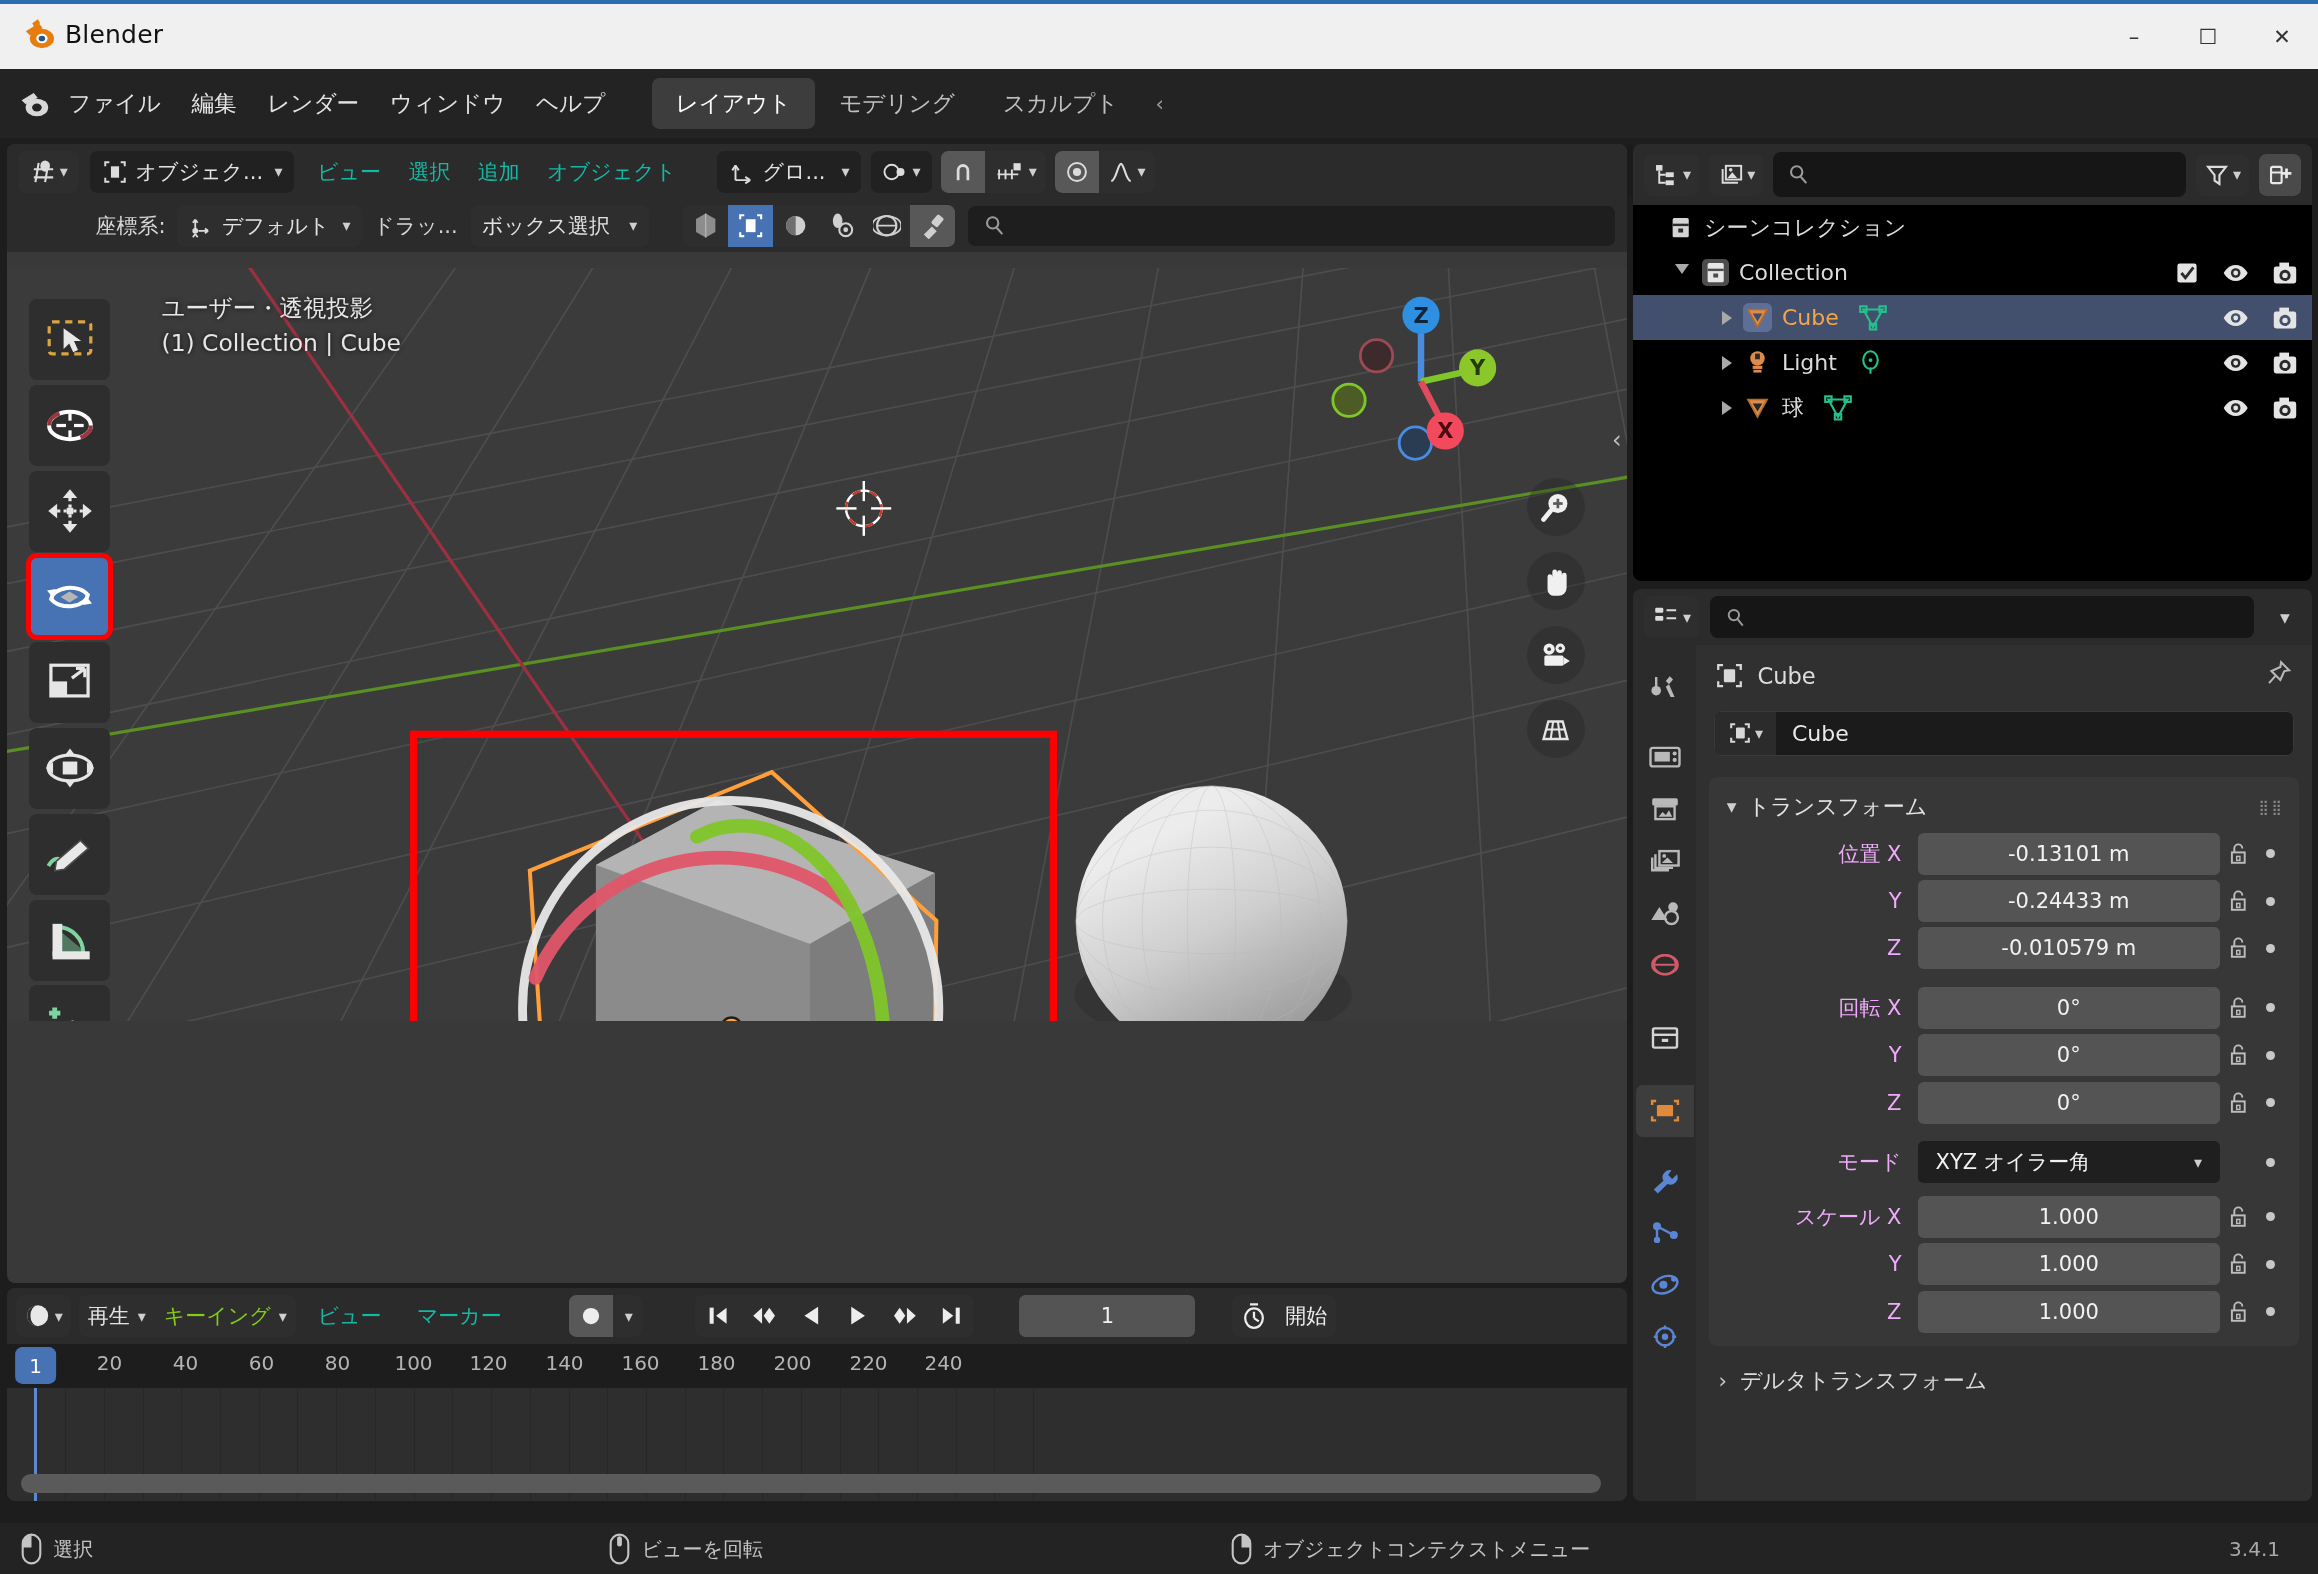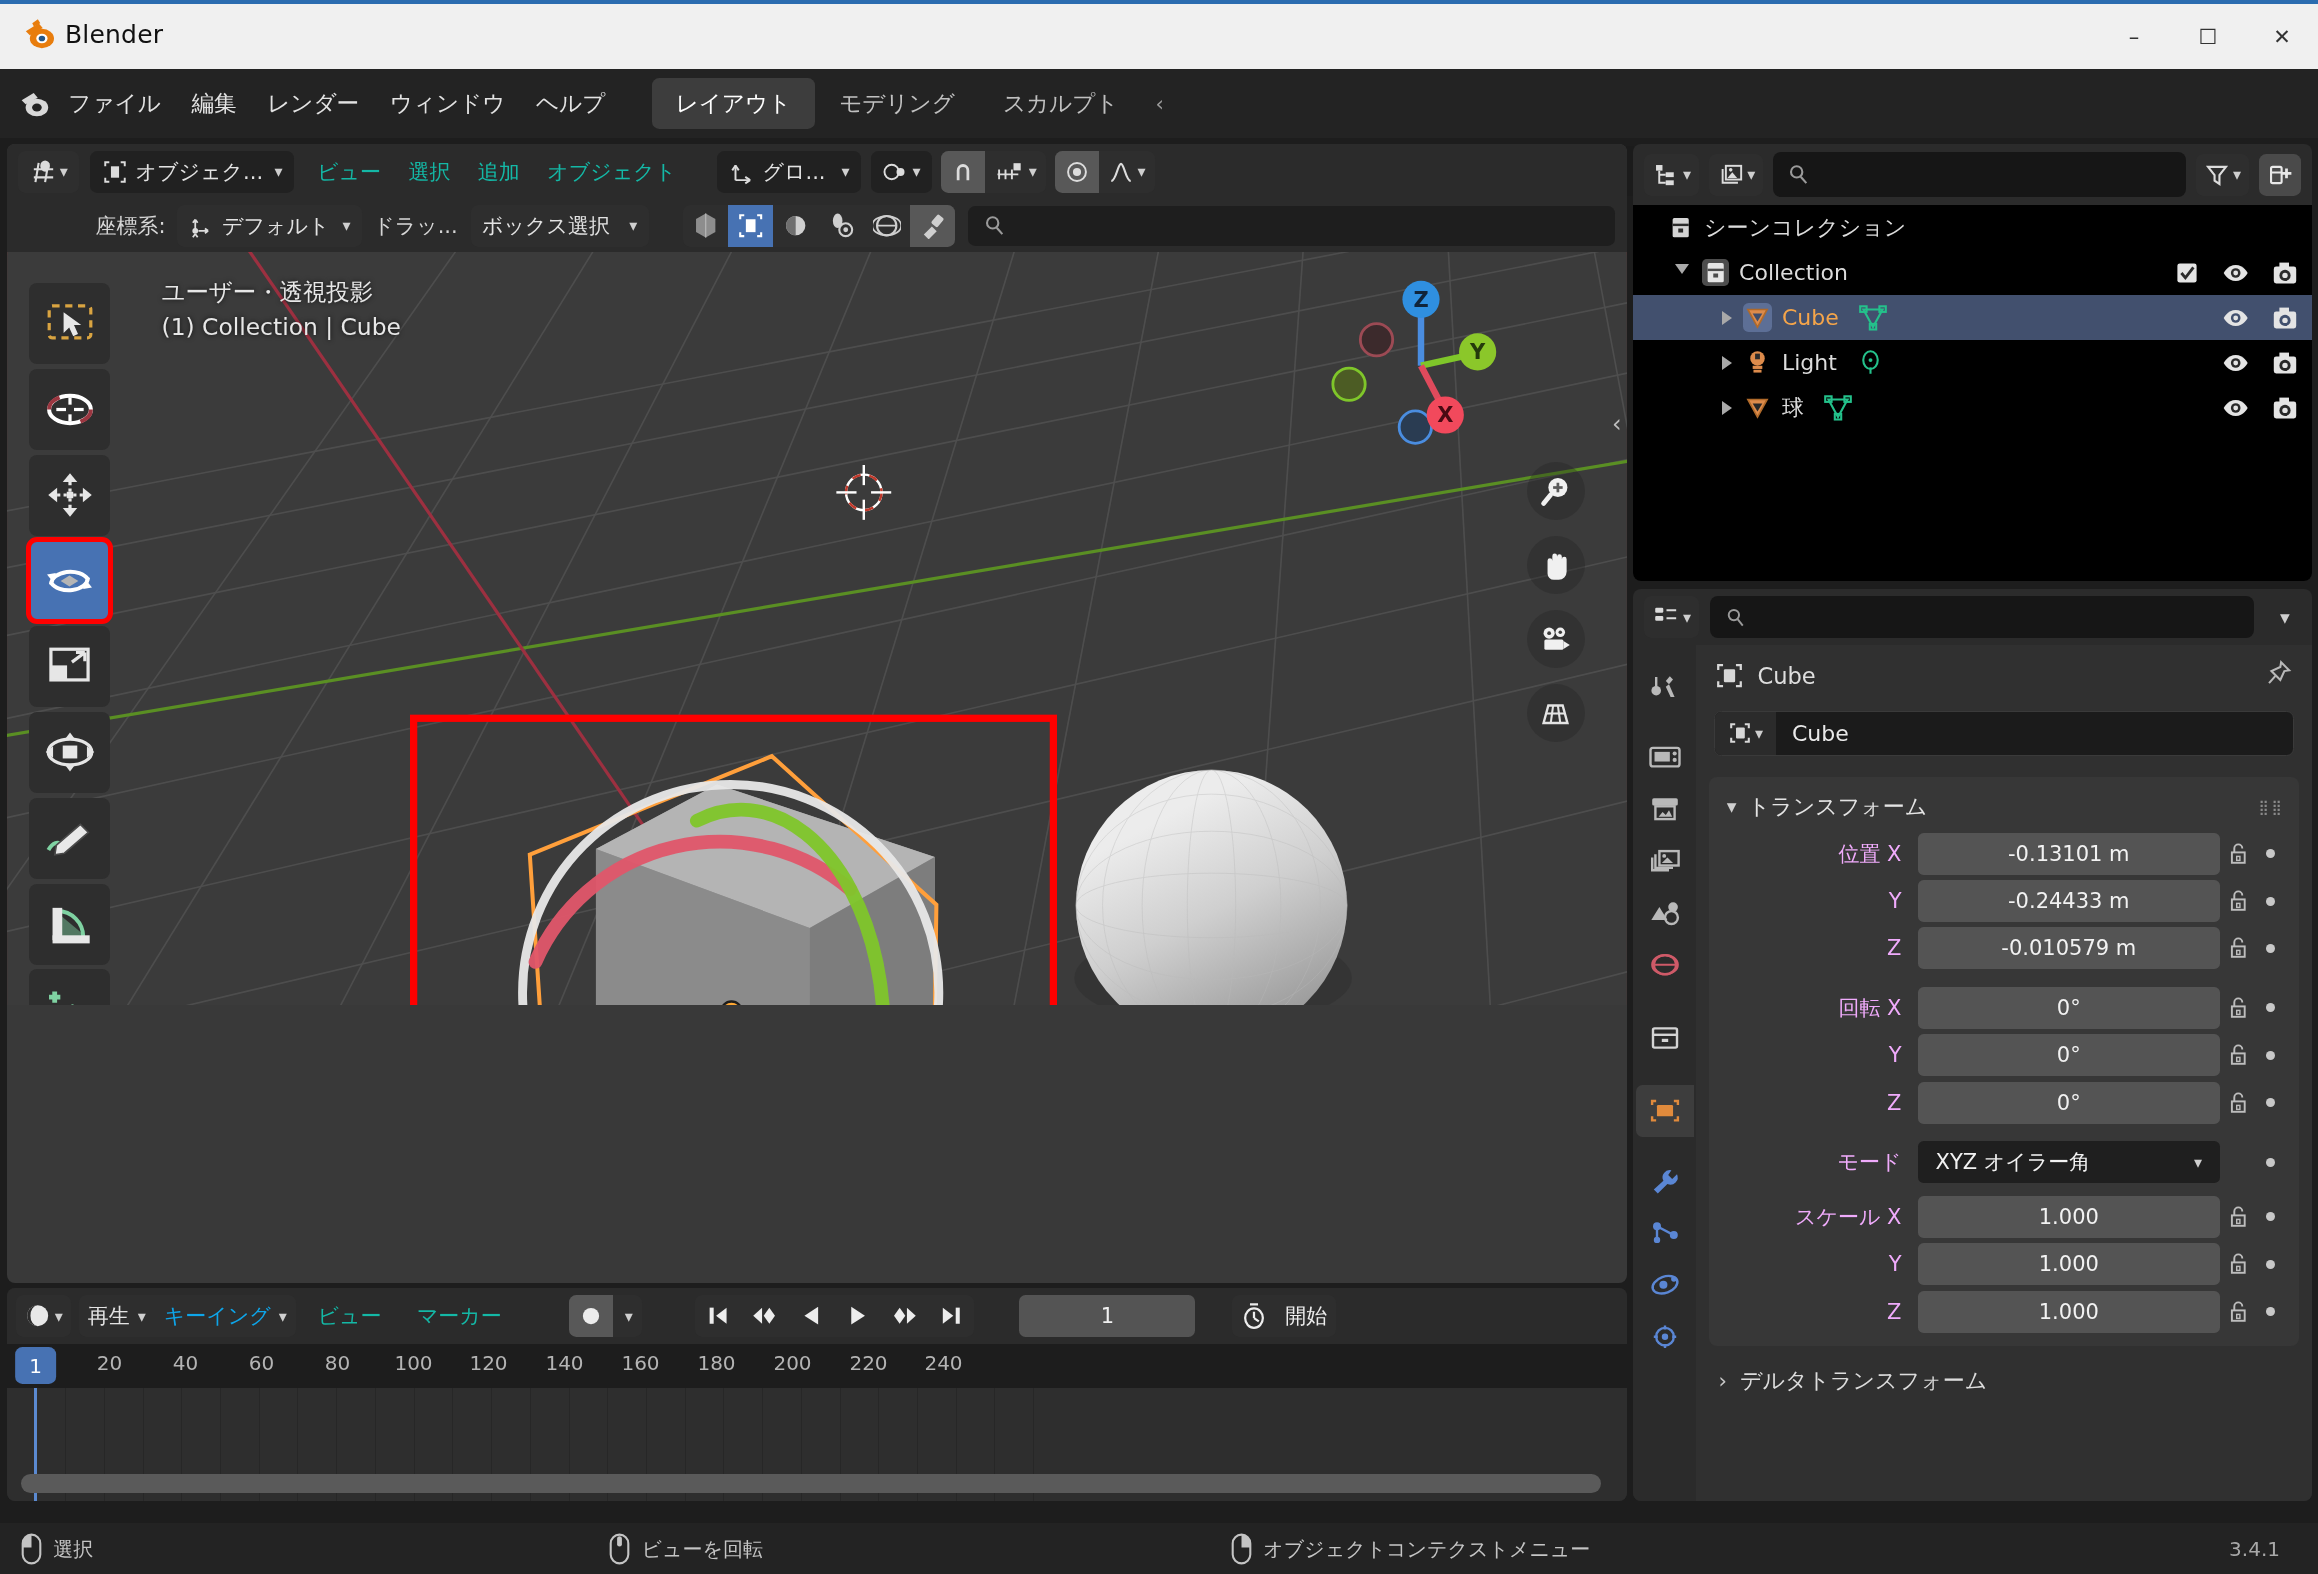--- a/index.html
+++ b/index.html
@@ -80,21 +80,21 @@
   .hdr-btn.dark { background: #212121; }
   .hdr-menu { font-size: 21px; color: #14b8a6; padding: 0 13.7px; white-space: nowrap; }
   .hdr-label { font-size: 21px; color: #d6d6d6; white-space: nowrap; }
   .seg { display:flex; align-items:center; background:#2e2e2e; border-radius: 7.3px; height: 42px; overflow:hidden; }
   .seg > div { display:flex; align-items:center; justify-content:center; height:42px; padding: 0 9px; }
   .seg > div.on { background:#585858; }
   .seg > div.blue { background:#4772b3; }
 
   
   .vp-canvas {
-    position: absolute; left: 0; top: 108px; width: 1620px; height: 753px;
+    position: absolute; left: 0; top: 124px; width: 1620px; height: 753px;
     background: #b91c1c; overflow: hidden;
   }
   .vp-overlay-text {
     position: absolute; left: 155px; top: 22.6px; color: #e7e7e7;
     font-size: 23.4px; line-height: 35px; text-shadow: 0 0 4.8px rgba(0,0,0,.8);
     pointer-events: none;
   }
   .toolbar-left {
     position: absolute; left: 22.6px; top: 31px; width: 81px;
     display: flex; flex-direction: column; gap: 4.8px;
@@ -1138,21 +1138,21 @@
             <path d="M17 4 a13 13 0 0 0 0 26 a9 13 0 0 1 0 -26" fill="#2b2b2b"></path>
           </svg>
         <span class="chev">▾</span>
       </div>
       <div class="seg">
         <div>
           <span style="color:#e3e3e3;font-size:21px">再生</span>
             <span class="chev" style="margin-left:8px">▾</span>
         </div>
         <div>
-          <span style="color:#0ea5e9;font-size:21px">キーイング</span>
+          <span style="color:#84cc16;font-size:21px">キーイング</span>
             <span class="chev" style="margin-left:8px">▾</span>
         </div>
       </div>
       <div class="hdr-menu">ビュー</div>
       <div class="hdr-menu">マーカー</div>
       <div style="width:37px"></div>
       <div class="seg">
         <div class="on">
           <svg width="26" height="26" viewBox="0 0 32 32">
               <circle cx="16" cy="16" r="10" fill="#ededed"></circle>

